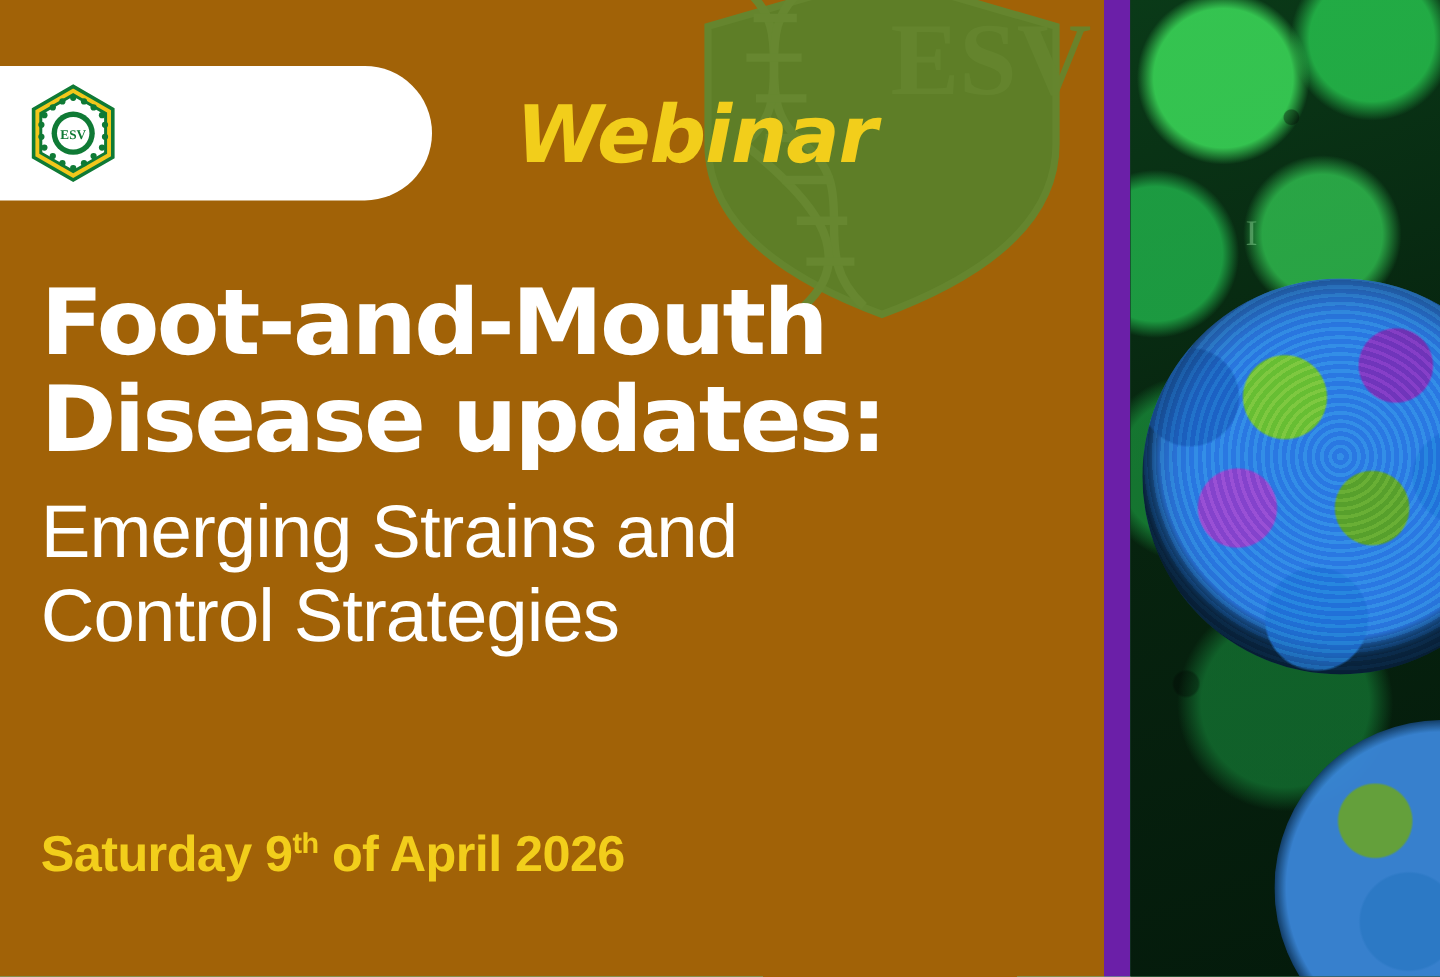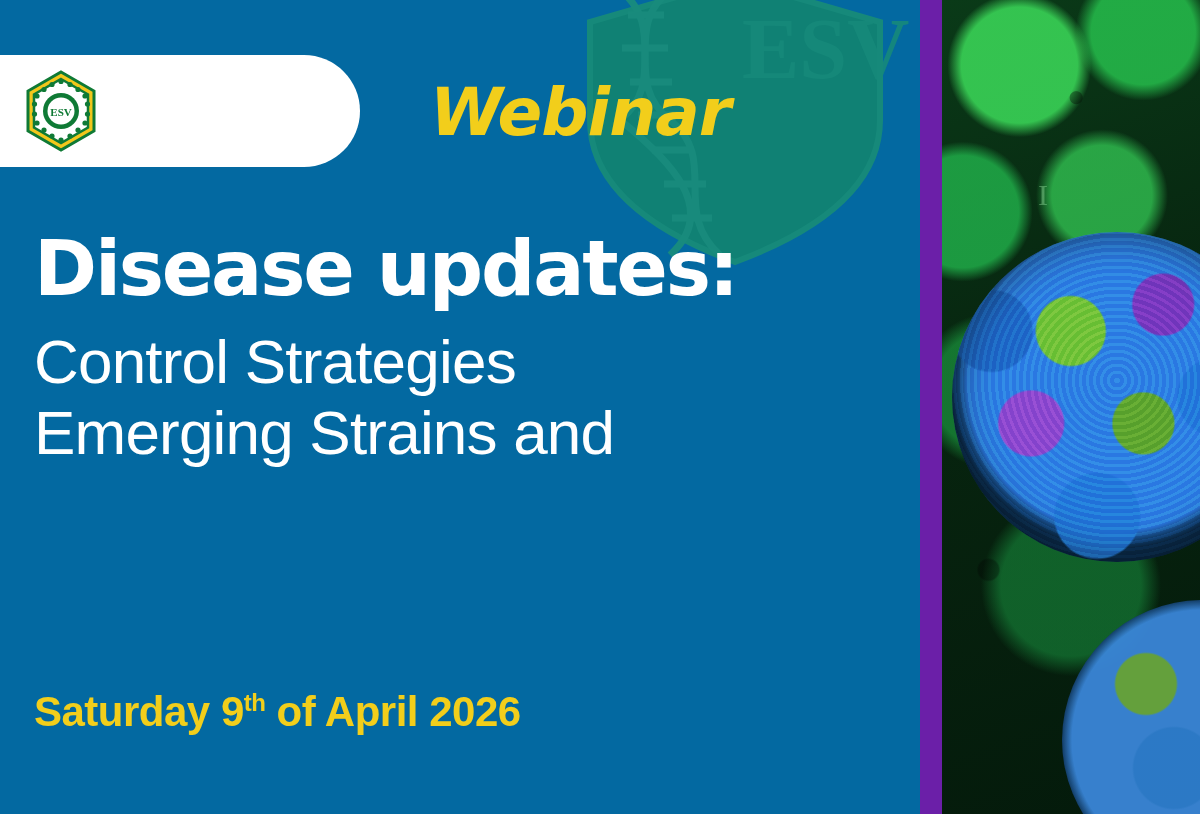--- a/index.html
+++ b/index.html
@@ -18,21 +18,21 @@
     background: #138D3E;
   }
 
   
   .green-panel {
     position: absolute;
     left: 0;
     top: 0;
     width: 920px;
     height: 814px;
-    background: #0369a1;
+    background: #a16207;
     overflow: hidden;
   }
 
   
   .watermark {
     position: absolute;
     left: 560px;
     top: -30px;
     width: 360px;
     height: 340px;
@@ -262,25 +262,26 @@
               <circle cx="30" cy="15.5" r="2.6"></circle>
           </g>
         </svg>
       </div>
     </div>
 
     <div class="webinar">Webinar</div>
 
     <div class="title-block">
       <div class="title-main">
+        <div>Foot-and-Mouth</div>
         <div>Disease updates:</div>
       </div>
       <div class="title-sub">
+        <div>Emerging Strains and</div>
         <div>Control Strategies</div>
-        <div>Emerging Strains and</div>
       </div>
     </div>
 
     <div class="date-line">
       <span>Saturday 9</span><sup>th</sup><span> of April 2026</span>
     </div>
   </div>
 
   <div class="purple-strip"></div>
 

